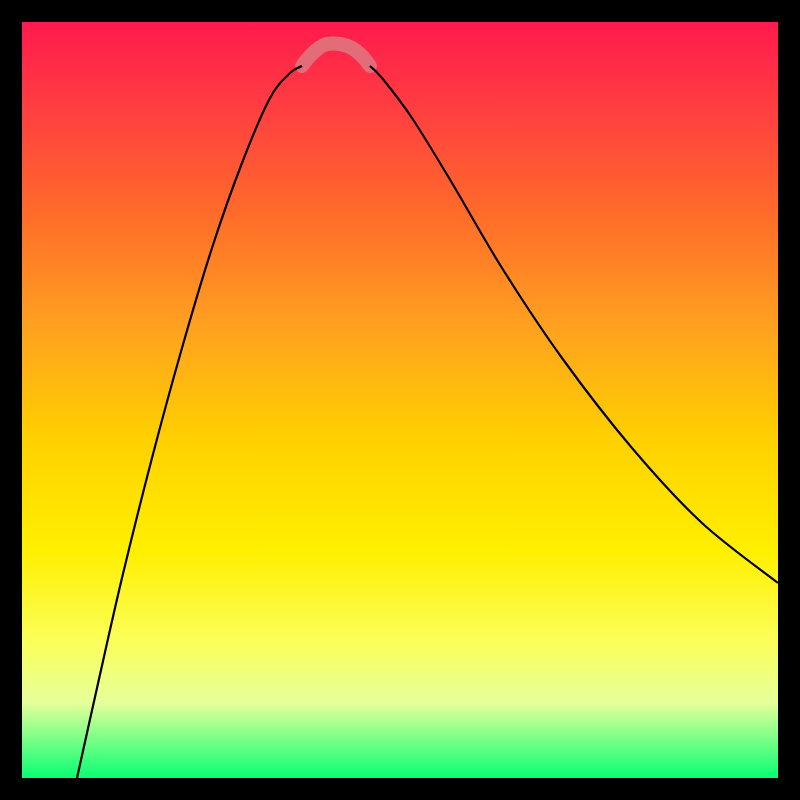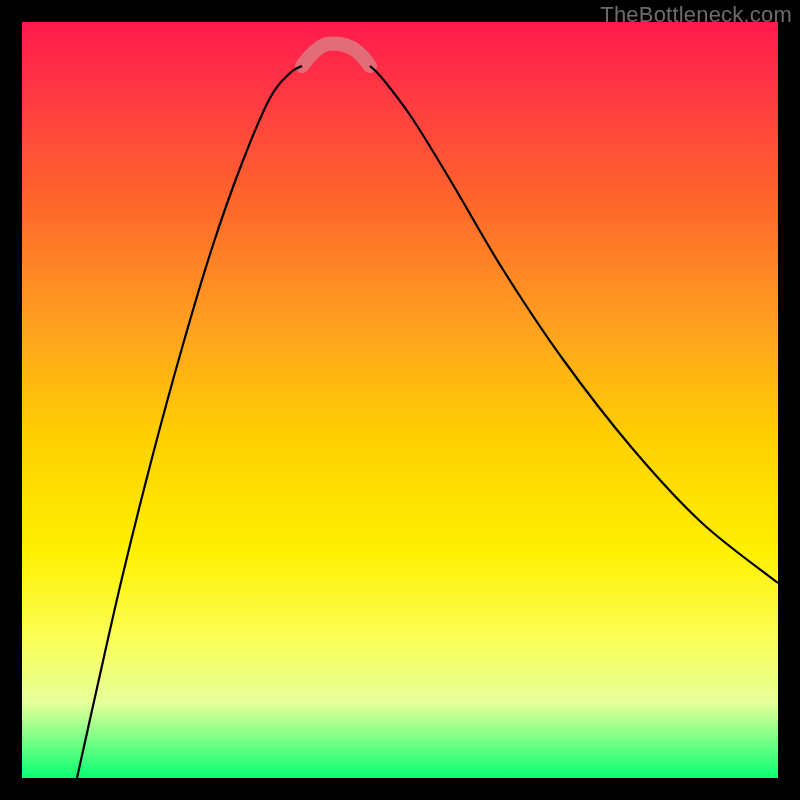--- a/index.html
+++ b/index.html
@@ -51,21 +51,20 @@
     width: 756px;
     height: 756px;
     overflow: visible;
   }
 </style>
 </head>
 <body>
 
 <div class="stage">
 
-  <div class="watermark">TheBottleneck.com</div>
 
   <div class="plot-area">
     <svg class="curve-layer" viewBox="0 0 756 756" preserveAspectRatio="none">
       <path fill="none" d="M 280 44 C 281.33 42.33, 285.17 37.00, 288 34 C 290.83 31.00, 294.17 28.00, 297 26 C 299.83 24.00, 301.50 22.67, 305 22 C 308.50 21.33, 313.83 21.33, 318 22 C 322.17 22.67, 326.33 24.00, 330 26 C 333.67 28.00, 337.00 31.00, 340 34 C 343.00 37.00, 346.67 42.33, 348 44" stroke="#e26d78" stroke-width="14" stroke-linecap="round" stroke-linejoin="round"></path>
       <path fill="none" d="M 55 756 C 58.33 741.00, 67.50 699.33, 75 666 C 82.50 632.67, 90.83 594.33, 100 556 C 109.17 517.67, 120.00 474.33, 130 436 C 140.00 397.67, 150.00 361.00, 160 326 C 170.00 291.00, 180.00 256.83, 190 226 C 200.00 195.17, 210.33 166.00, 220 141 C 229.67 116.00, 240.00 91.00, 248 76 C 256.00 61.00, 262.67 56.33, 268 51 C 273.33 45.67, 278.00 45.17, 280 44" stroke="#000000" stroke-width="2.2" stroke-linejoin="round"></path>
       <path fill="none" d="M 348 44 C 350.00 46.00, 353.00 47.33, 360 56 C 367.00 64.67, 378.33 78.50, 390 96 C 401.67 113.50, 415.00 136.00, 430 161 C 445.00 186.00, 461.67 216.83, 480 246 C 498.33 275.17, 518.33 306.00, 540 336 C 561.67 366.00, 586.67 398.50, 610 426 C 633.33 453.50, 655.67 478.50, 680 501 C 704.33 523.50, 743.33 551.00, 756 561" stroke="#000000" stroke-width="2.2" stroke-linejoin="round"></path>
     </svg>
   </div>
 
 </div>

